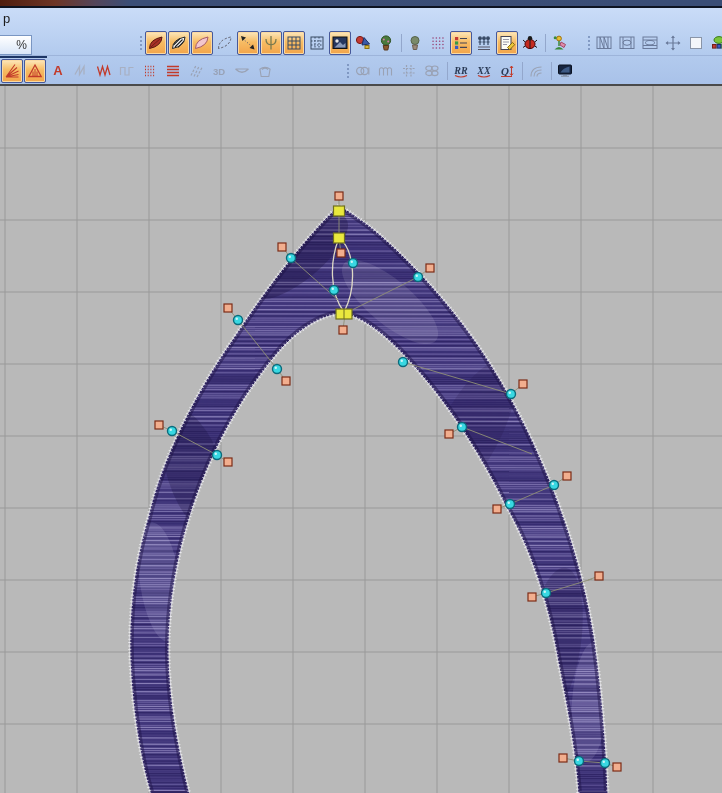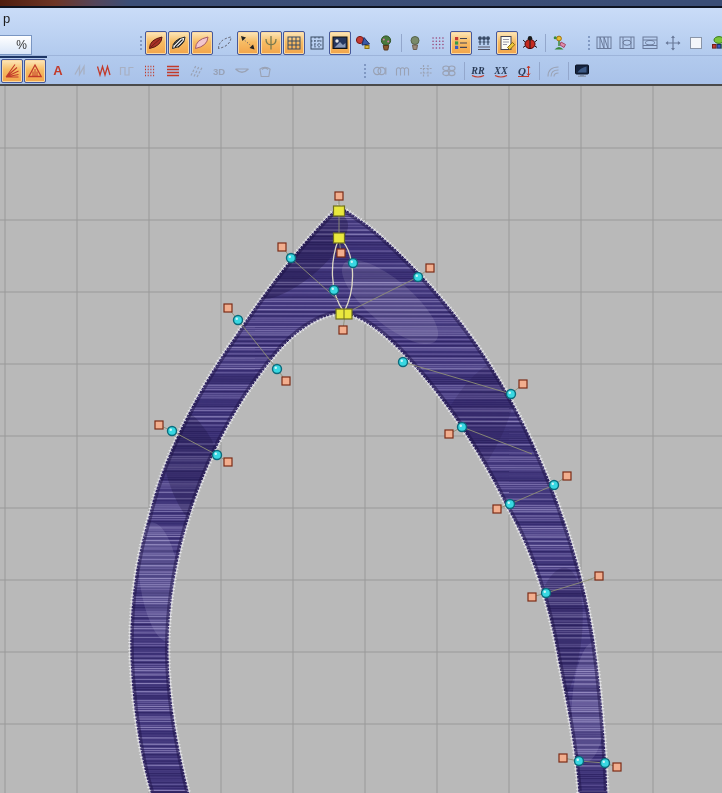--- a/index.html
+++ b/index.html
@@ -356,21 +356,21 @@
           </span>
         </div>
         <div class="tbtn">
           <span>
             <svg width="18" height="18" viewBox="0 0 18 18">
               <path d="M4,7.5 L5.2,14.5 H12.8 L14,7.5 M3.5,7.5 Q9,3 14.5,7.5 M6,7.5 Q9,5 12,7.5" fill="none" stroke="#9aa2b4" stroke-width="1.1"></path>
             </svg>
           </span>
         </div>
       </div>
-    <div class="tgroup" style="left:361px" id="r2g2">
+    <div class="tgroup" style="left:344px" id="r2g2">
         <div class="tdots">
           <i></i>
           <i></i>
           <i></i>
           <i></i>
         </div>
         <div class="tbtn">
           <span>
             <svg width="18" height="18" viewBox="0 0 18 18">
               <circle cx="6.2" cy="9" r="3.6" fill="none" stroke="#9aa2b4" stroke-width="1.2"></circle>

